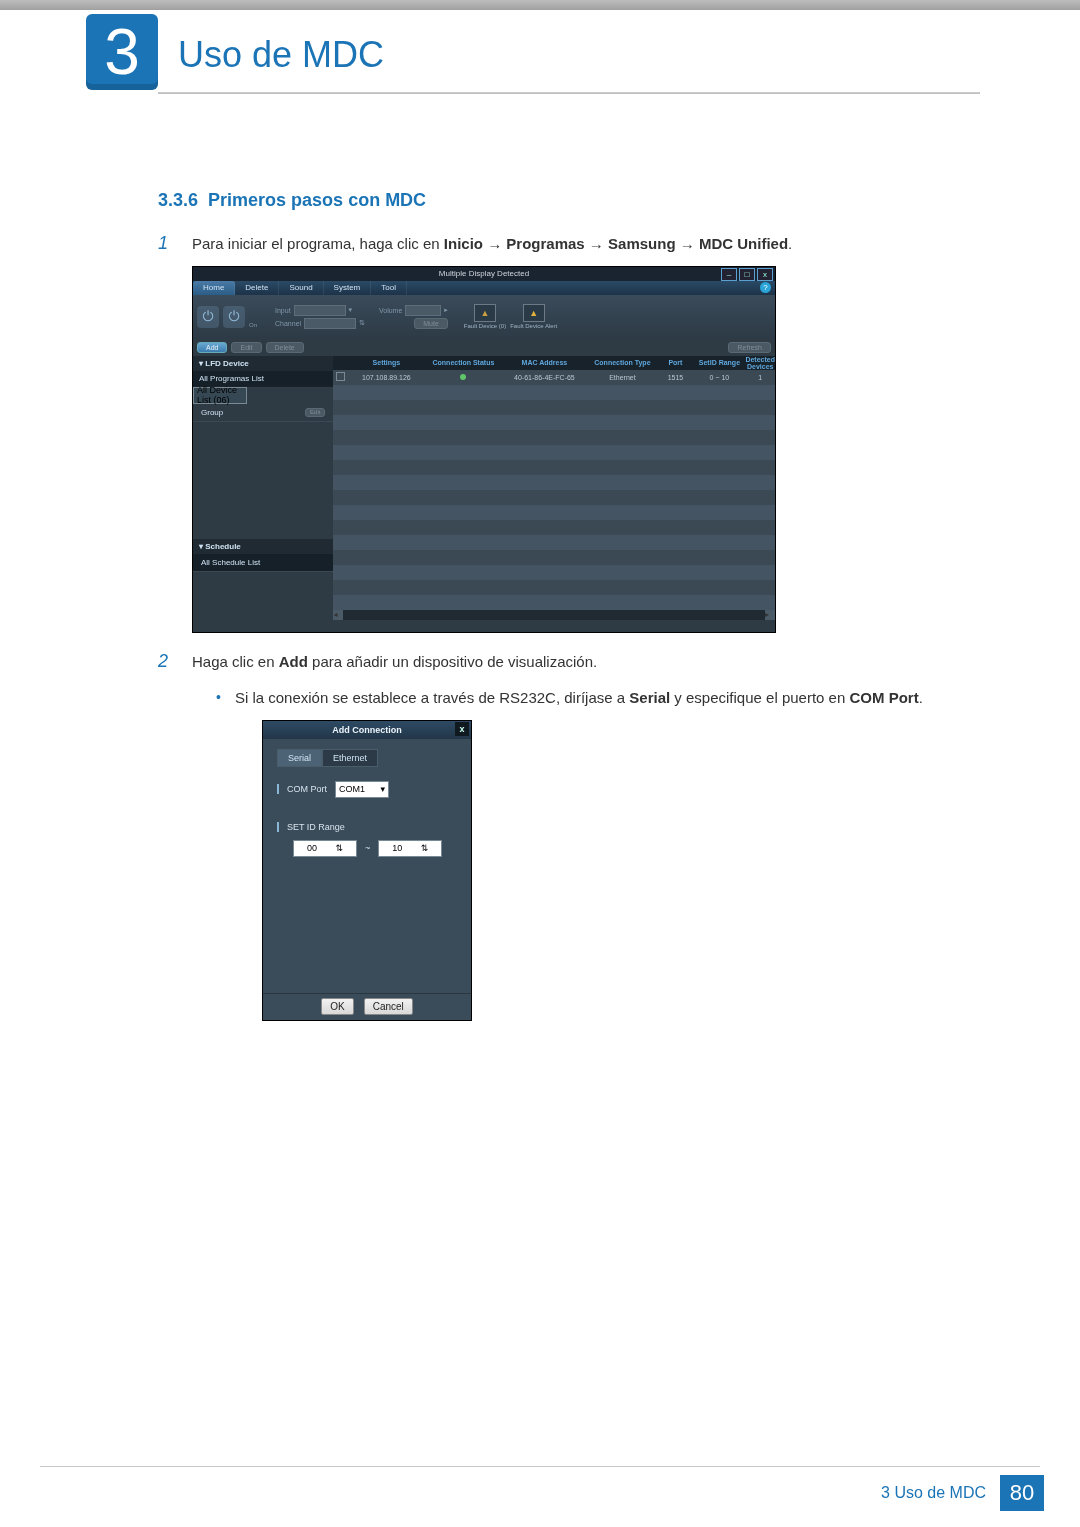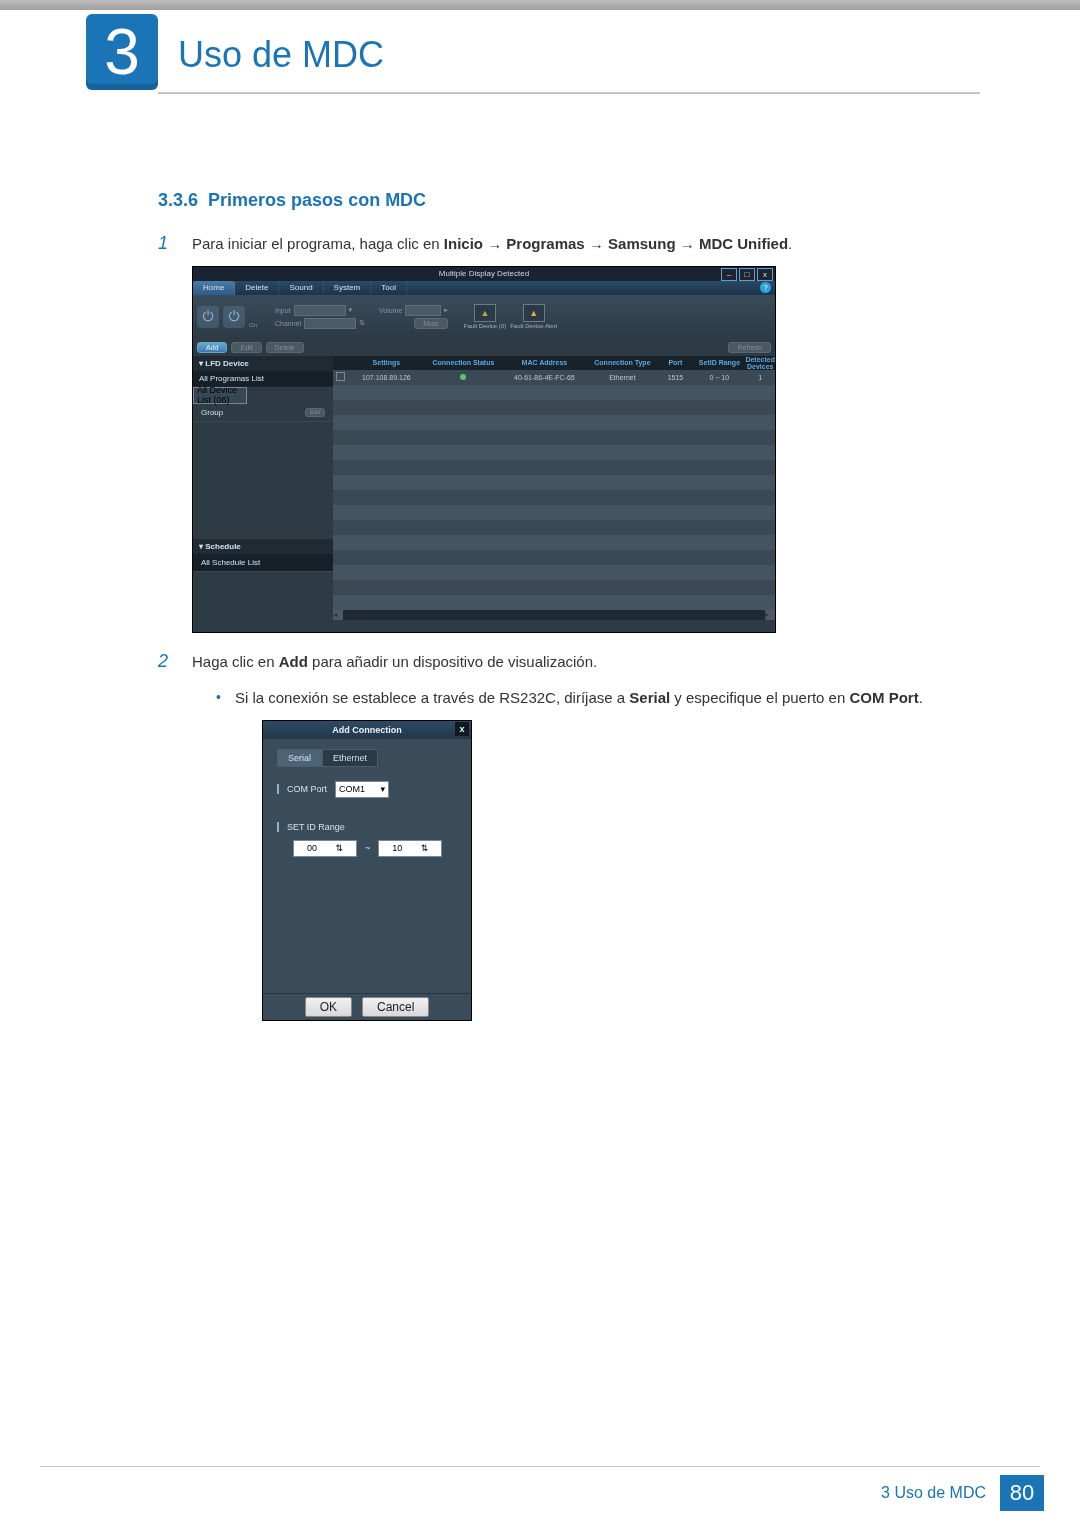--- a/index.html
+++ b/index.html
@@ -274,22 +274,22 @@
     height:15px;width:36px;font-size:9px;
     display:flex;align-items:center;justify-content:space-between;
     padding:0 13px;
   }
   .add-footer{
     height:26px;display:flex;align-items:center;justify-content:center;gap:10px;
     border-top:1px solid #2a3640;background:#3a4b5a;
   }
   .dlg-btn{
     background:linear-gradient(#f2f2f2,#d8d8d8);
-    border:1px solid #888;color:#222;font-size:12px;
-    padding:2px 14px;border-radius:2px;
+    border:1px solid #888;color:#222;font-size:10px;
+    padding:2px 8px;border-radius:2px;
   }
 
   
   .page-footer {
     position:absolute;bottom:16px;right:36px;
     display:flex;align-items:center;gap:14px;
   }
   .footer-text{color:#1b74b6;font-size:16px}
   .page-badge{
     background:#1b74b6;color:#fff;

